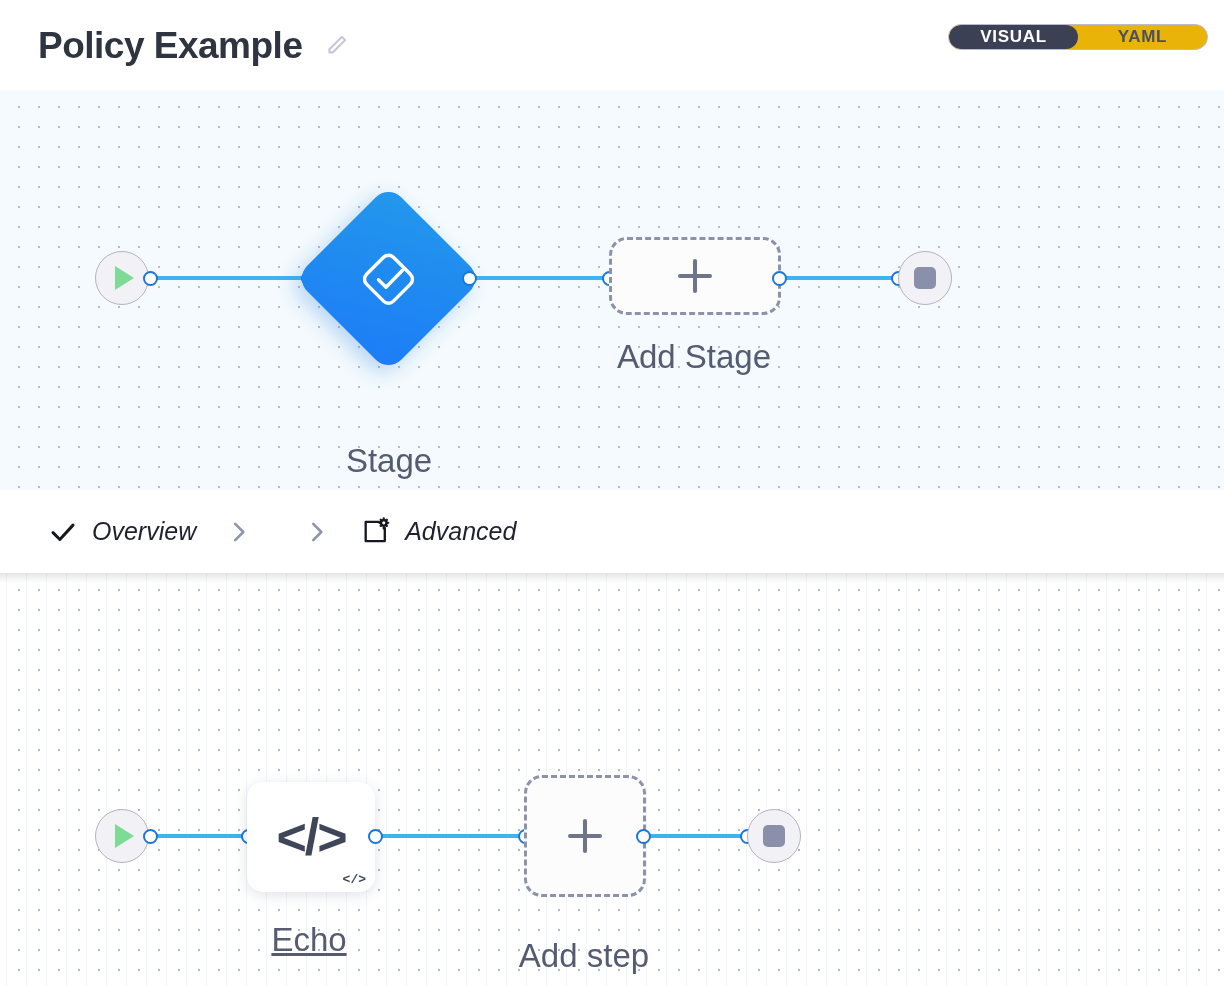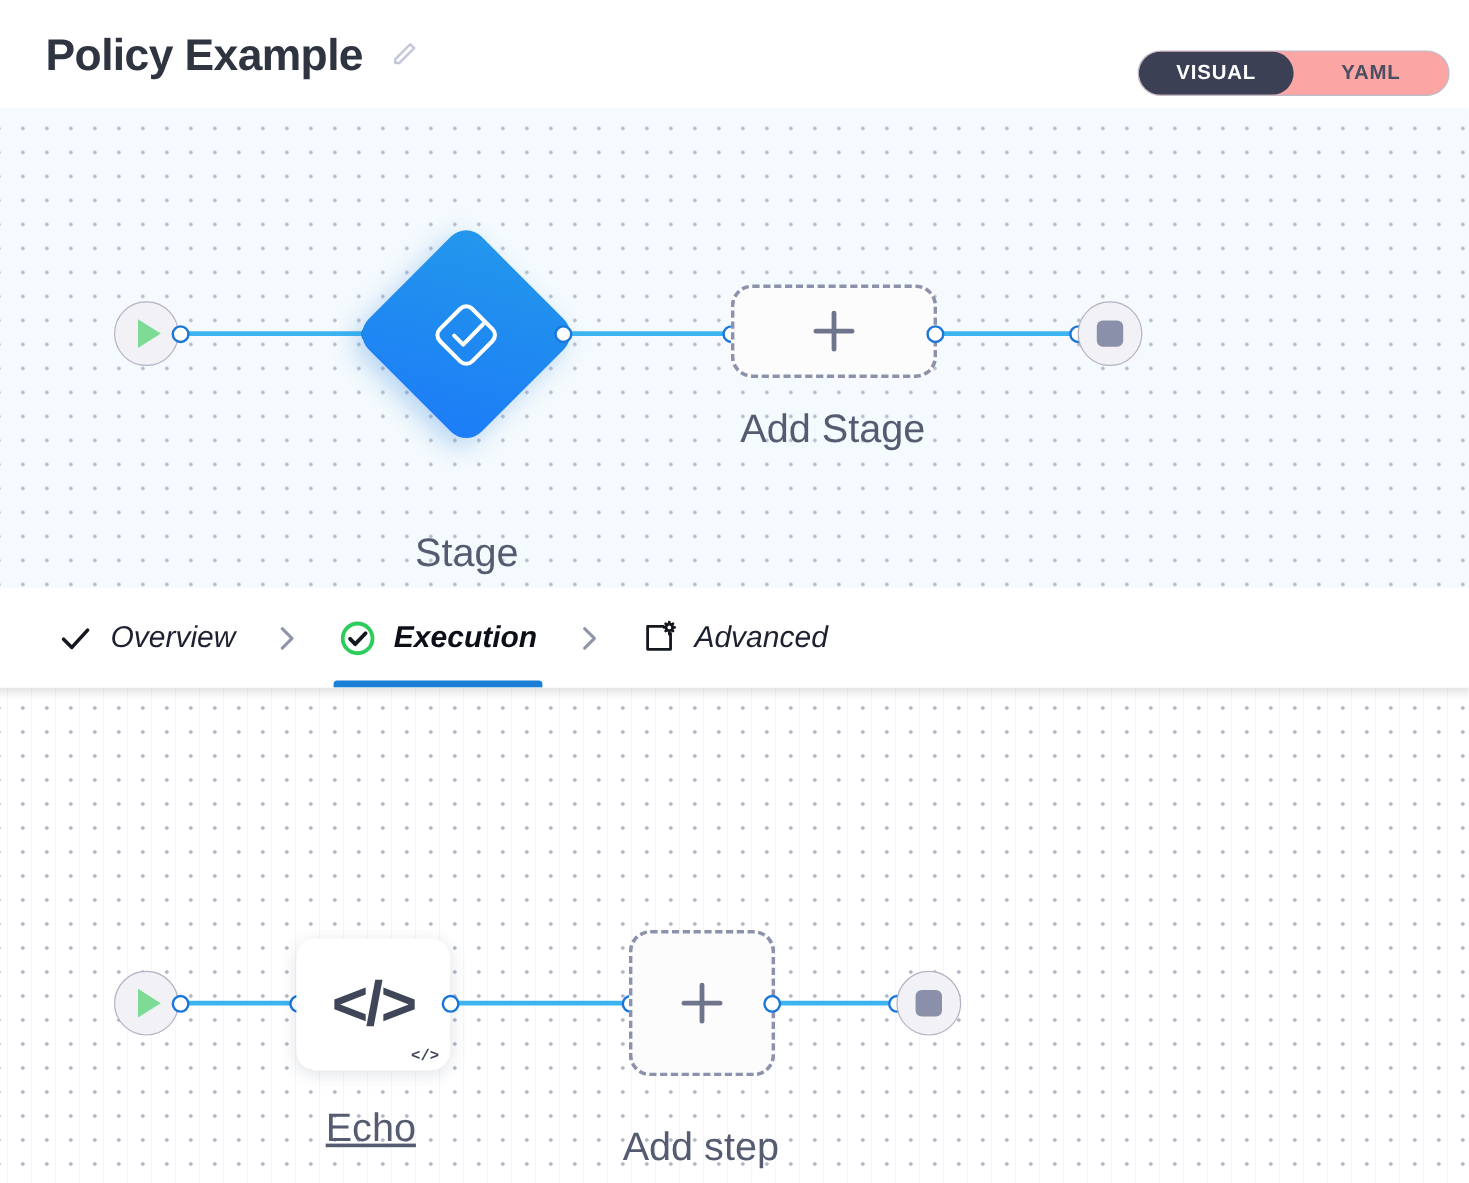--- a/index.html
+++ b/index.html
@@ -19,25 +19,24 @@
   }
   .title-wrap { display: flex; align-items: center; margin-left: 38px; }
   .page-title {
     font-size: 37px; font-weight: bold; color: #2e3440;
     letter-spacing: -0.5px; line-height: 1;
   }
   .edit-pencil { margin-left: 22px; width: 26px; height: 26px; cursor: pointer; display:block; }
 
   .mode-toggle {
     position: absolute; right: 16px; top: 24px;
-    width: 260px; height: 38px;
+    width: 260px; height: 26px;
     border: 1.5px solid #b9bccb; border-radius: 19px;
-    background: #fca5a5; display: flex; align-items: center;
-    overflow: hidden;
-    margin-top: 18px;
+    background: #eab308; display: flex; align-items: center;
+    overflow: hidden;
   }
   .mode-opt {
     flex: 1; height: 100%; display: flex; align-items: center; justify-content: center;
     font-size: 17px; font-weight: bold; letter-spacing: 0.7px;
     color: #4a5061; cursor: pointer; border-radius: 19px;
   }
   .mode-opt.active { background: #3c4055; color: #ffffff; }
 
   
   .canvas-top {
@@ -207,27 +206,20 @@
       </svg>
       <span class="tab-label">Overview</span>
     </div>
 
     <div class="tab-sep">
       <svg width="26" height="30" viewBox="0 0 24 24" fill="none" stroke="#8f96ab" stroke-width="2.4" stroke-linecap="round" stroke-linejoin="round">
         <path d="M8.5 4.5L16 12l-7.5 7.5"></path>
       </svg>
     </div>
 
-    <div class="tab active">
-      <svg width="32" height="32" viewBox="0 0 24 24" fill="none">
-        <circle cx="12" cy="12" r="9.3" stroke="#2ecc5a" stroke-width="2.4"></circle>
-        <path d="M7.3 12.3l3.2 3.3L17 8.8" stroke="#15181f" stroke-width="2.4" stroke-linecap="round" stroke-linejoin="round"></path>
-      </svg>
-      <span class="tab-label">Execution</span>
-    </div>
 
     <div class="tab-sep">
       <svg width="26" height="30" viewBox="0 0 24 24" fill="none" stroke="#8f96ab" stroke-width="2.4" stroke-linecap="round" stroke-linejoin="round">
         <path d="M8.5 4.5L16 12l-7.5 7.5"></path>
       </svg>
     </div>
 
     <div class="tab">
       <svg width="31" height="31" viewBox="0 0 24 24" fill="none" stroke="#15181f" stroke-width="1.8" stroke-linecap="round" stroke-linejoin="round">
         <path d="M14.6 4.6H4.4v14.8h14.8V9.2"></path>

